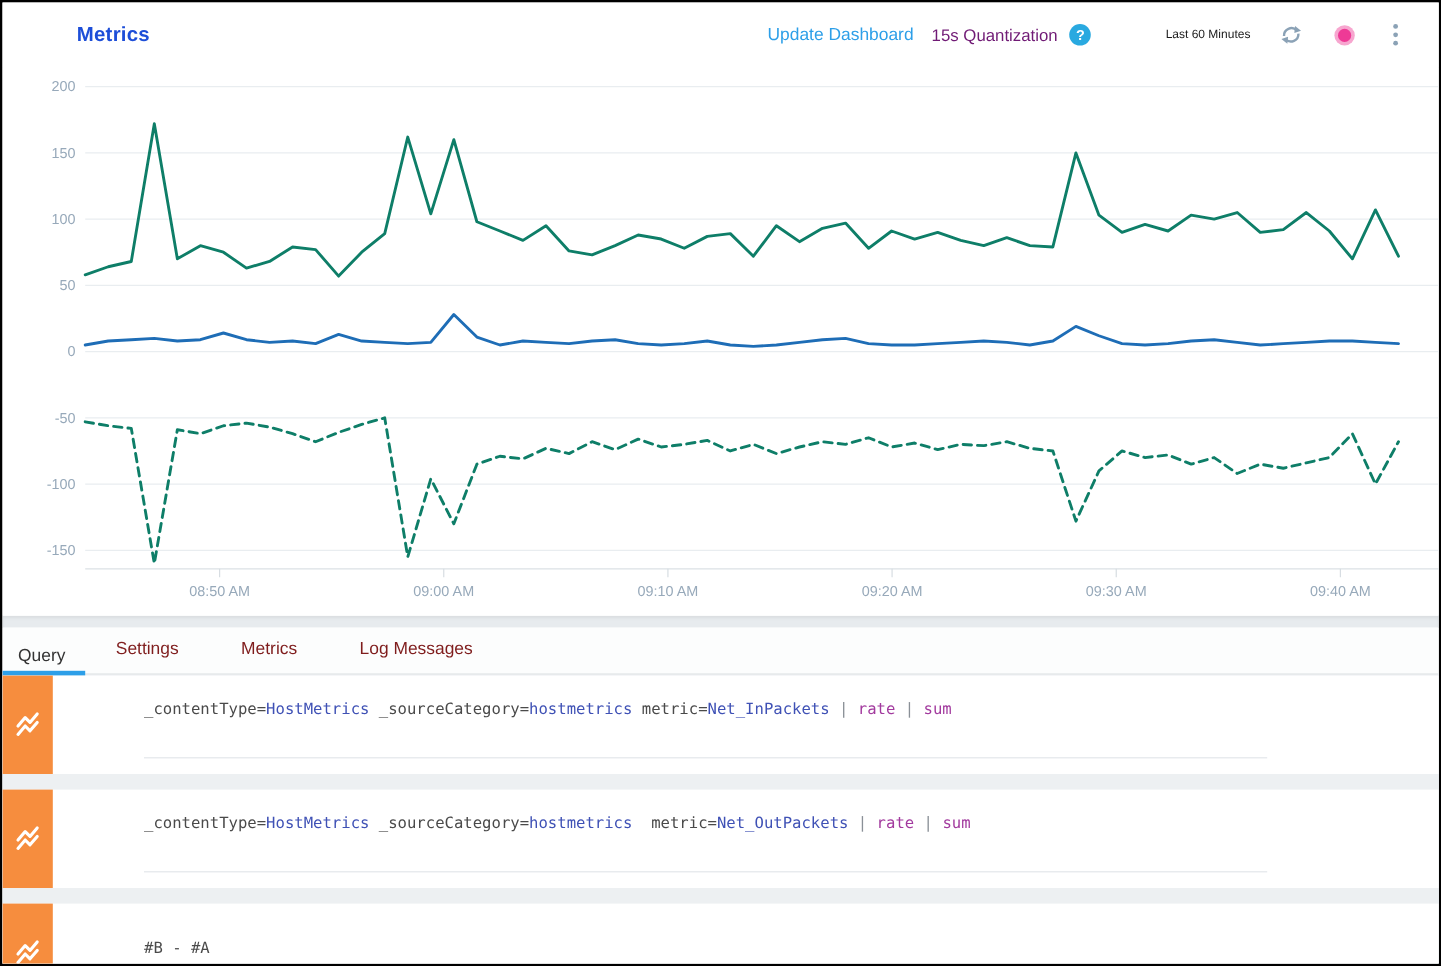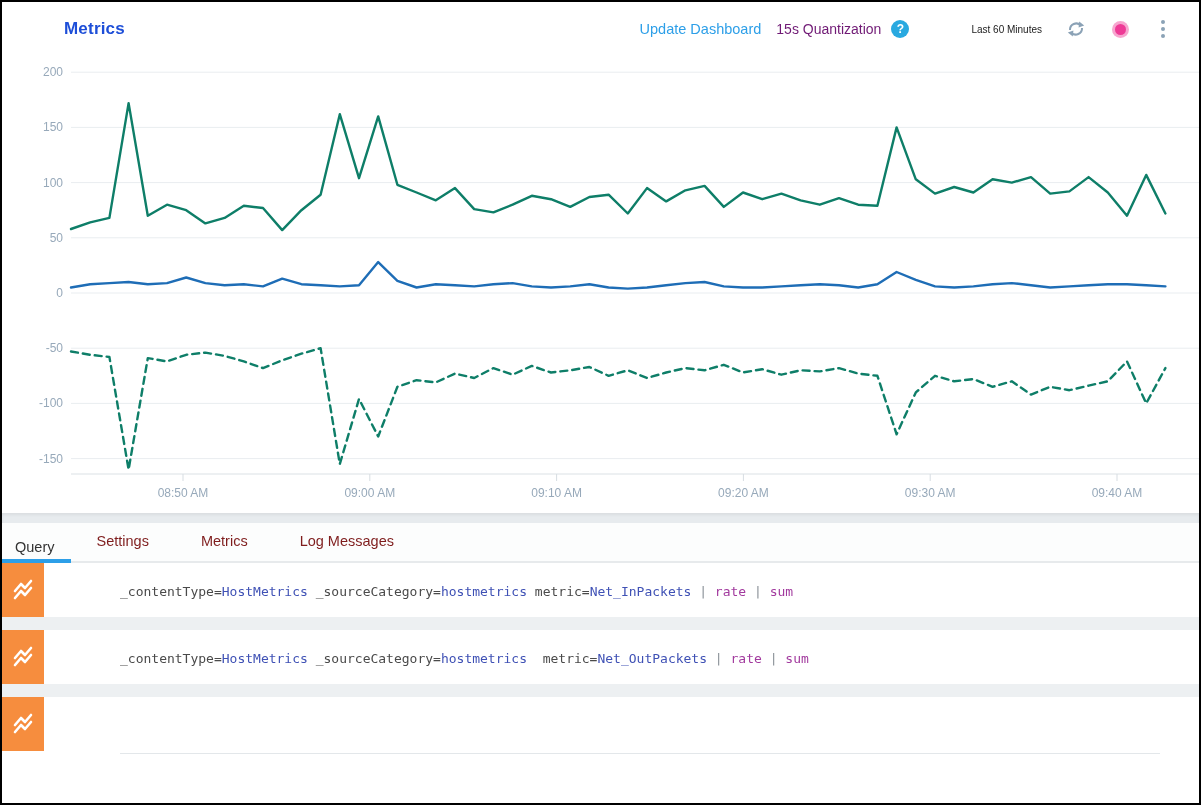--- a/index.html
+++ b/index.html
@@ -41,21 +41,21 @@
   
   .gray-band { height:10px; background:#e7ebee; box-shadow:inset 0 2px 3px rgba(0,0,0,.06); }
   .tabbar { height:40px; background:#fcfdfd; display:flex; align-items:stretch; border-bottom:2px solid #e7eaec; }
   .tab {
     display:flex; align-items:center; font-size:14.5px; color:#7f1d1d;
     padding:0 26px; cursor:pointer; border-bottom:4px solid transparent; margin-bottom:-2px;
   }
   .tab.active { color:#333; font-weight:500; padding:12px 16px 0 13px; border-bottom-color:#2d9fe8; }
   
   .rows-area { background:#edf0f2; }
-  .qrow { background:#fff; height:54px; position:relative; }
+  .qrow { background:#fff; height:82px; position:relative; }
   .row-gap { height:13px; background:#edf0f2; }
   .qicon {
     position:absolute; left:0; top:0; bottom:0; width:42px;
     background:#f68d3e; display:flex; align-items:center; justify-content:center;
   }
   .qtext {
     position:absolute; left:118px; right:40px; top:21px;
     font-family:"DejaVu Sans Mono", monospace; font-size:13px;
     white-space:pre; color:#4a4a4a; cursor:text;
   }
@@ -160,15 +160,16 @@
     <div class="hairline"></div>
   </div>
   <div class="row-gap"></div>
   <div class="qrow row-3">
     <div class="qicon">
       <svg width="26" height="26" viewBox="0 0 26 26">
         <polyline points="5,14 11,7 15,11 21,4" fill="none" stroke="#fff" stroke-width="2.6" stroke-linecap="round" stroke-linejoin="round"></polyline>
         <polyline points="5,21 11,14 15,18 21,11" fill="none" stroke="#fff" stroke-width="2.6" stroke-linecap="round" stroke-linejoin="round"></polyline>
       </svg>
     </div>
+    <div class="qtext"><span style="color: rgb(74, 74, 74);">#B - #A</span></div>
     <div class="hairline"></div>
   </div>
 </div>
 
 </body></html>

